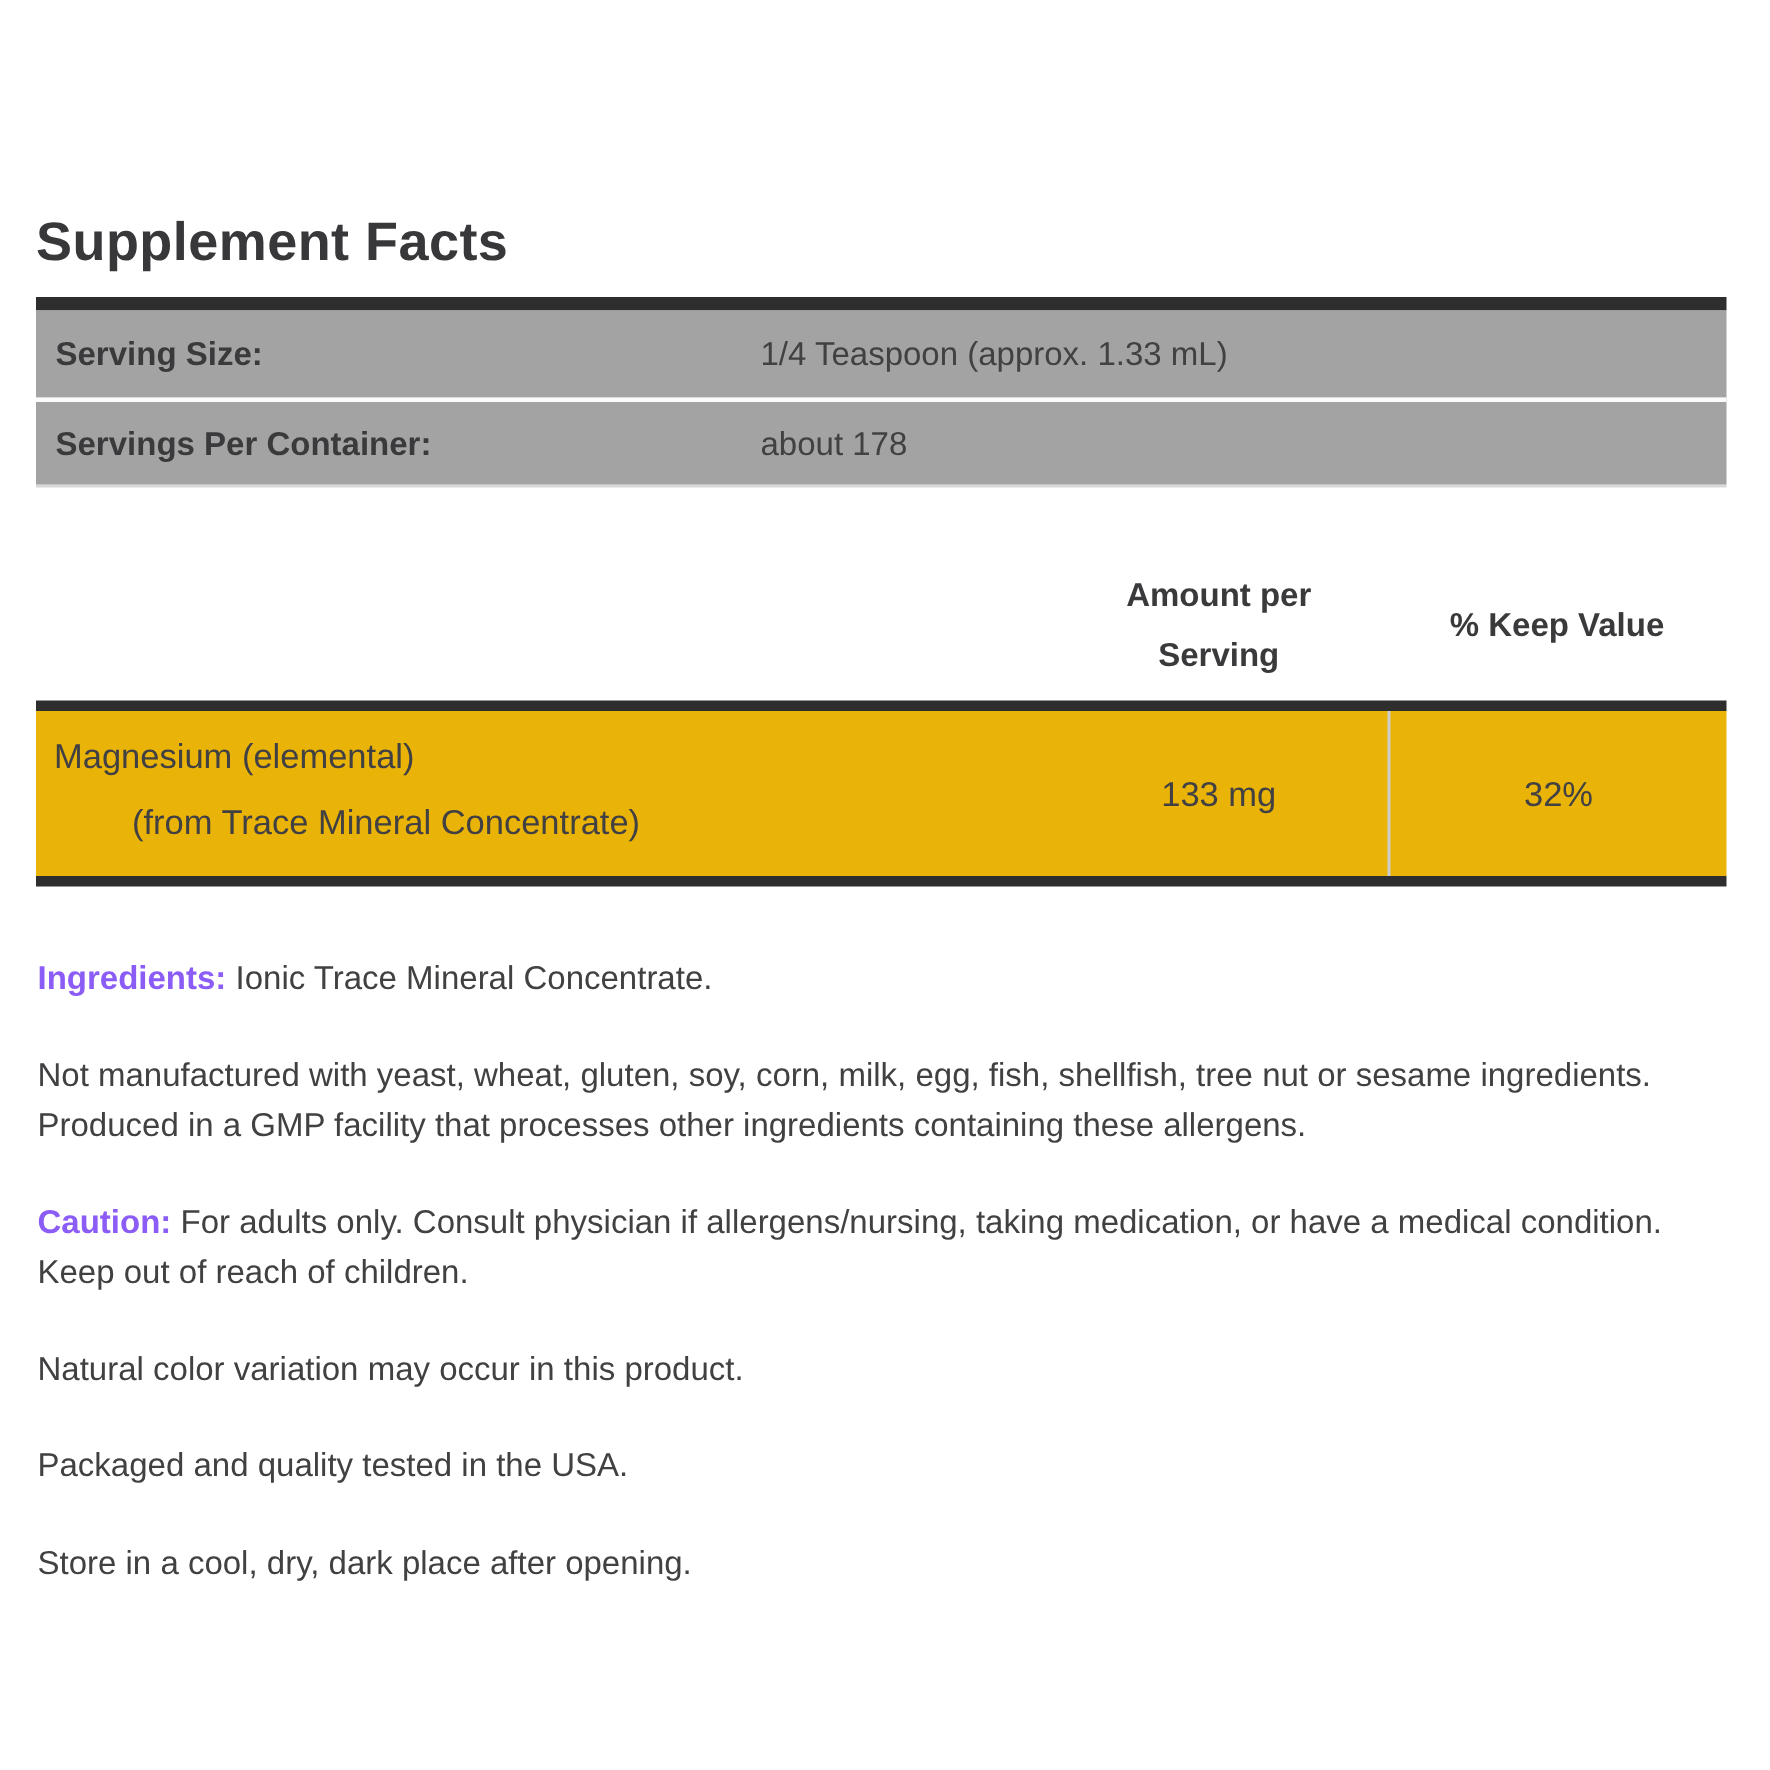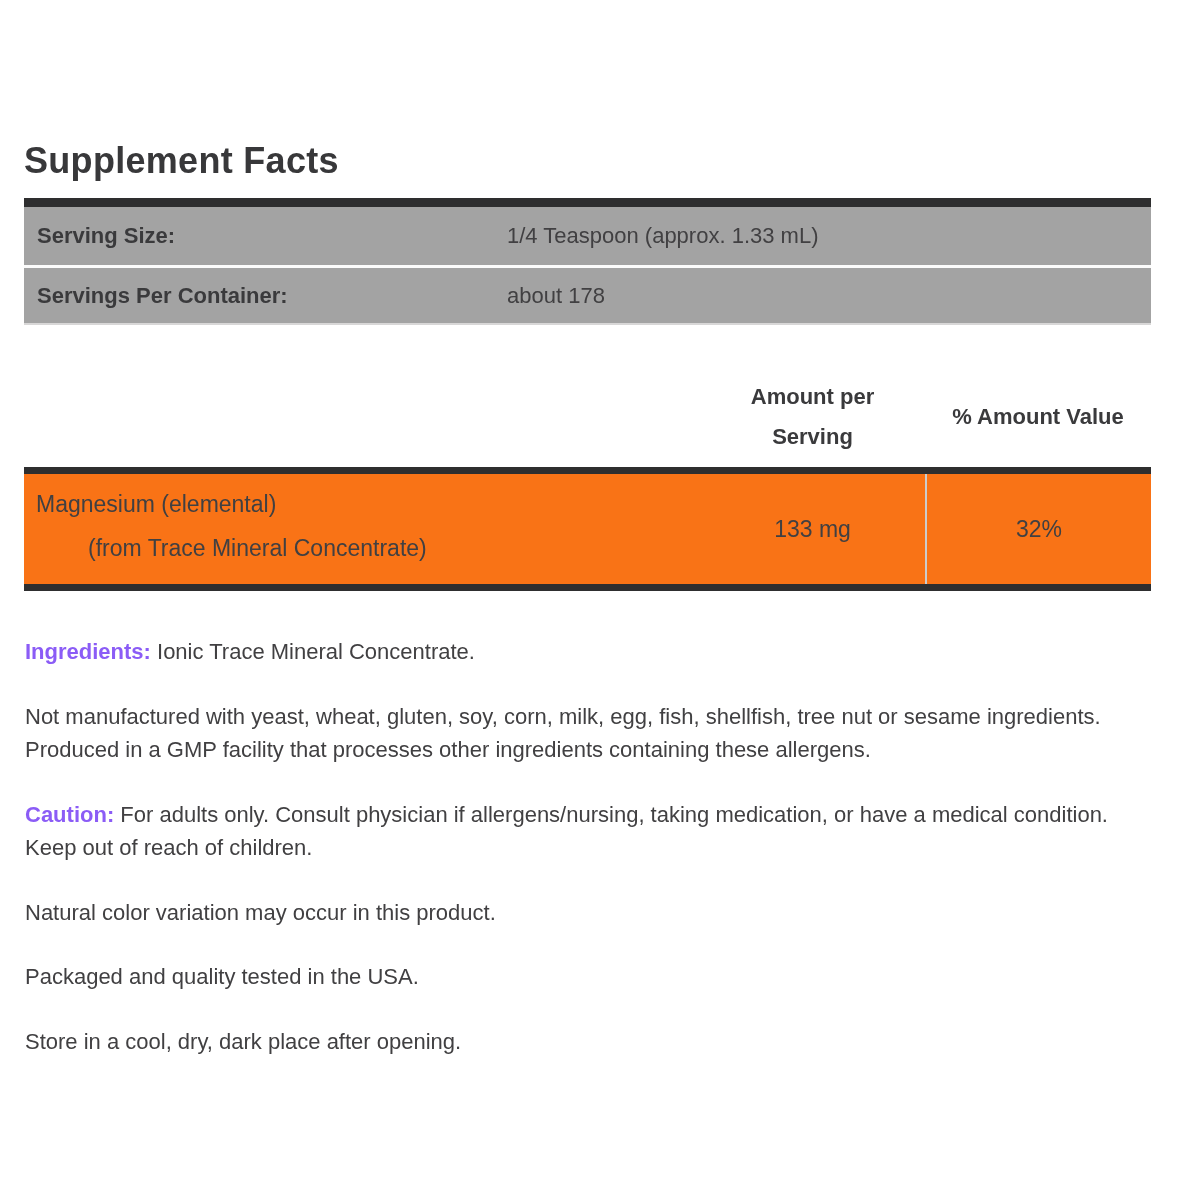--- a/index.html
+++ b/index.html
@@ -78,21 +78,21 @@
     color: #3a3a3c;
   }
   
   .nutrient-table {
     border-top: 7px solid #2e2e2f;
     border-bottom: 7px solid #2e2e2f;
   }
   .nutrient-row {
     display: flex;
     align-items: stretch;
-    background: #f97316;
+    background: #eab308;
     min-height: 104px;
     font-size: 23px;
   }
   .nutrient-name {
     flex: 1;
     padding: 8px 0 14px 12px;
     line-height: 44px;
   }
   .nutrient-source { padding-left: 52px; }
   .nutrient-amount {
@@ -133,21 +133,21 @@
       </div>
       <div class="serving-row">
         <span class="serving-label">Servings Per Container:</span>
         <span class="serving-value">about 178</span>
       </div>
     </div>
 
     <div class="col-headers">
       <div class="spacer"></div>
       <div class="amount-header">Amount per Serving</div>
-      <div class="dv-header">% Amount Value</div>
+      <div class="dv-header">% Keep Value</div>
     </div>
 
     <div class="nutrient-table">
       <div class="nutrient-row">
         <div class="nutrient-name">
           <div>Magnesium (elemental)</div>
           <div class="nutrient-source">(from Trace Mineral Concentrate)</div>
         </div>
         <div class="nutrient-amount">
           <span>133 mg</span>

